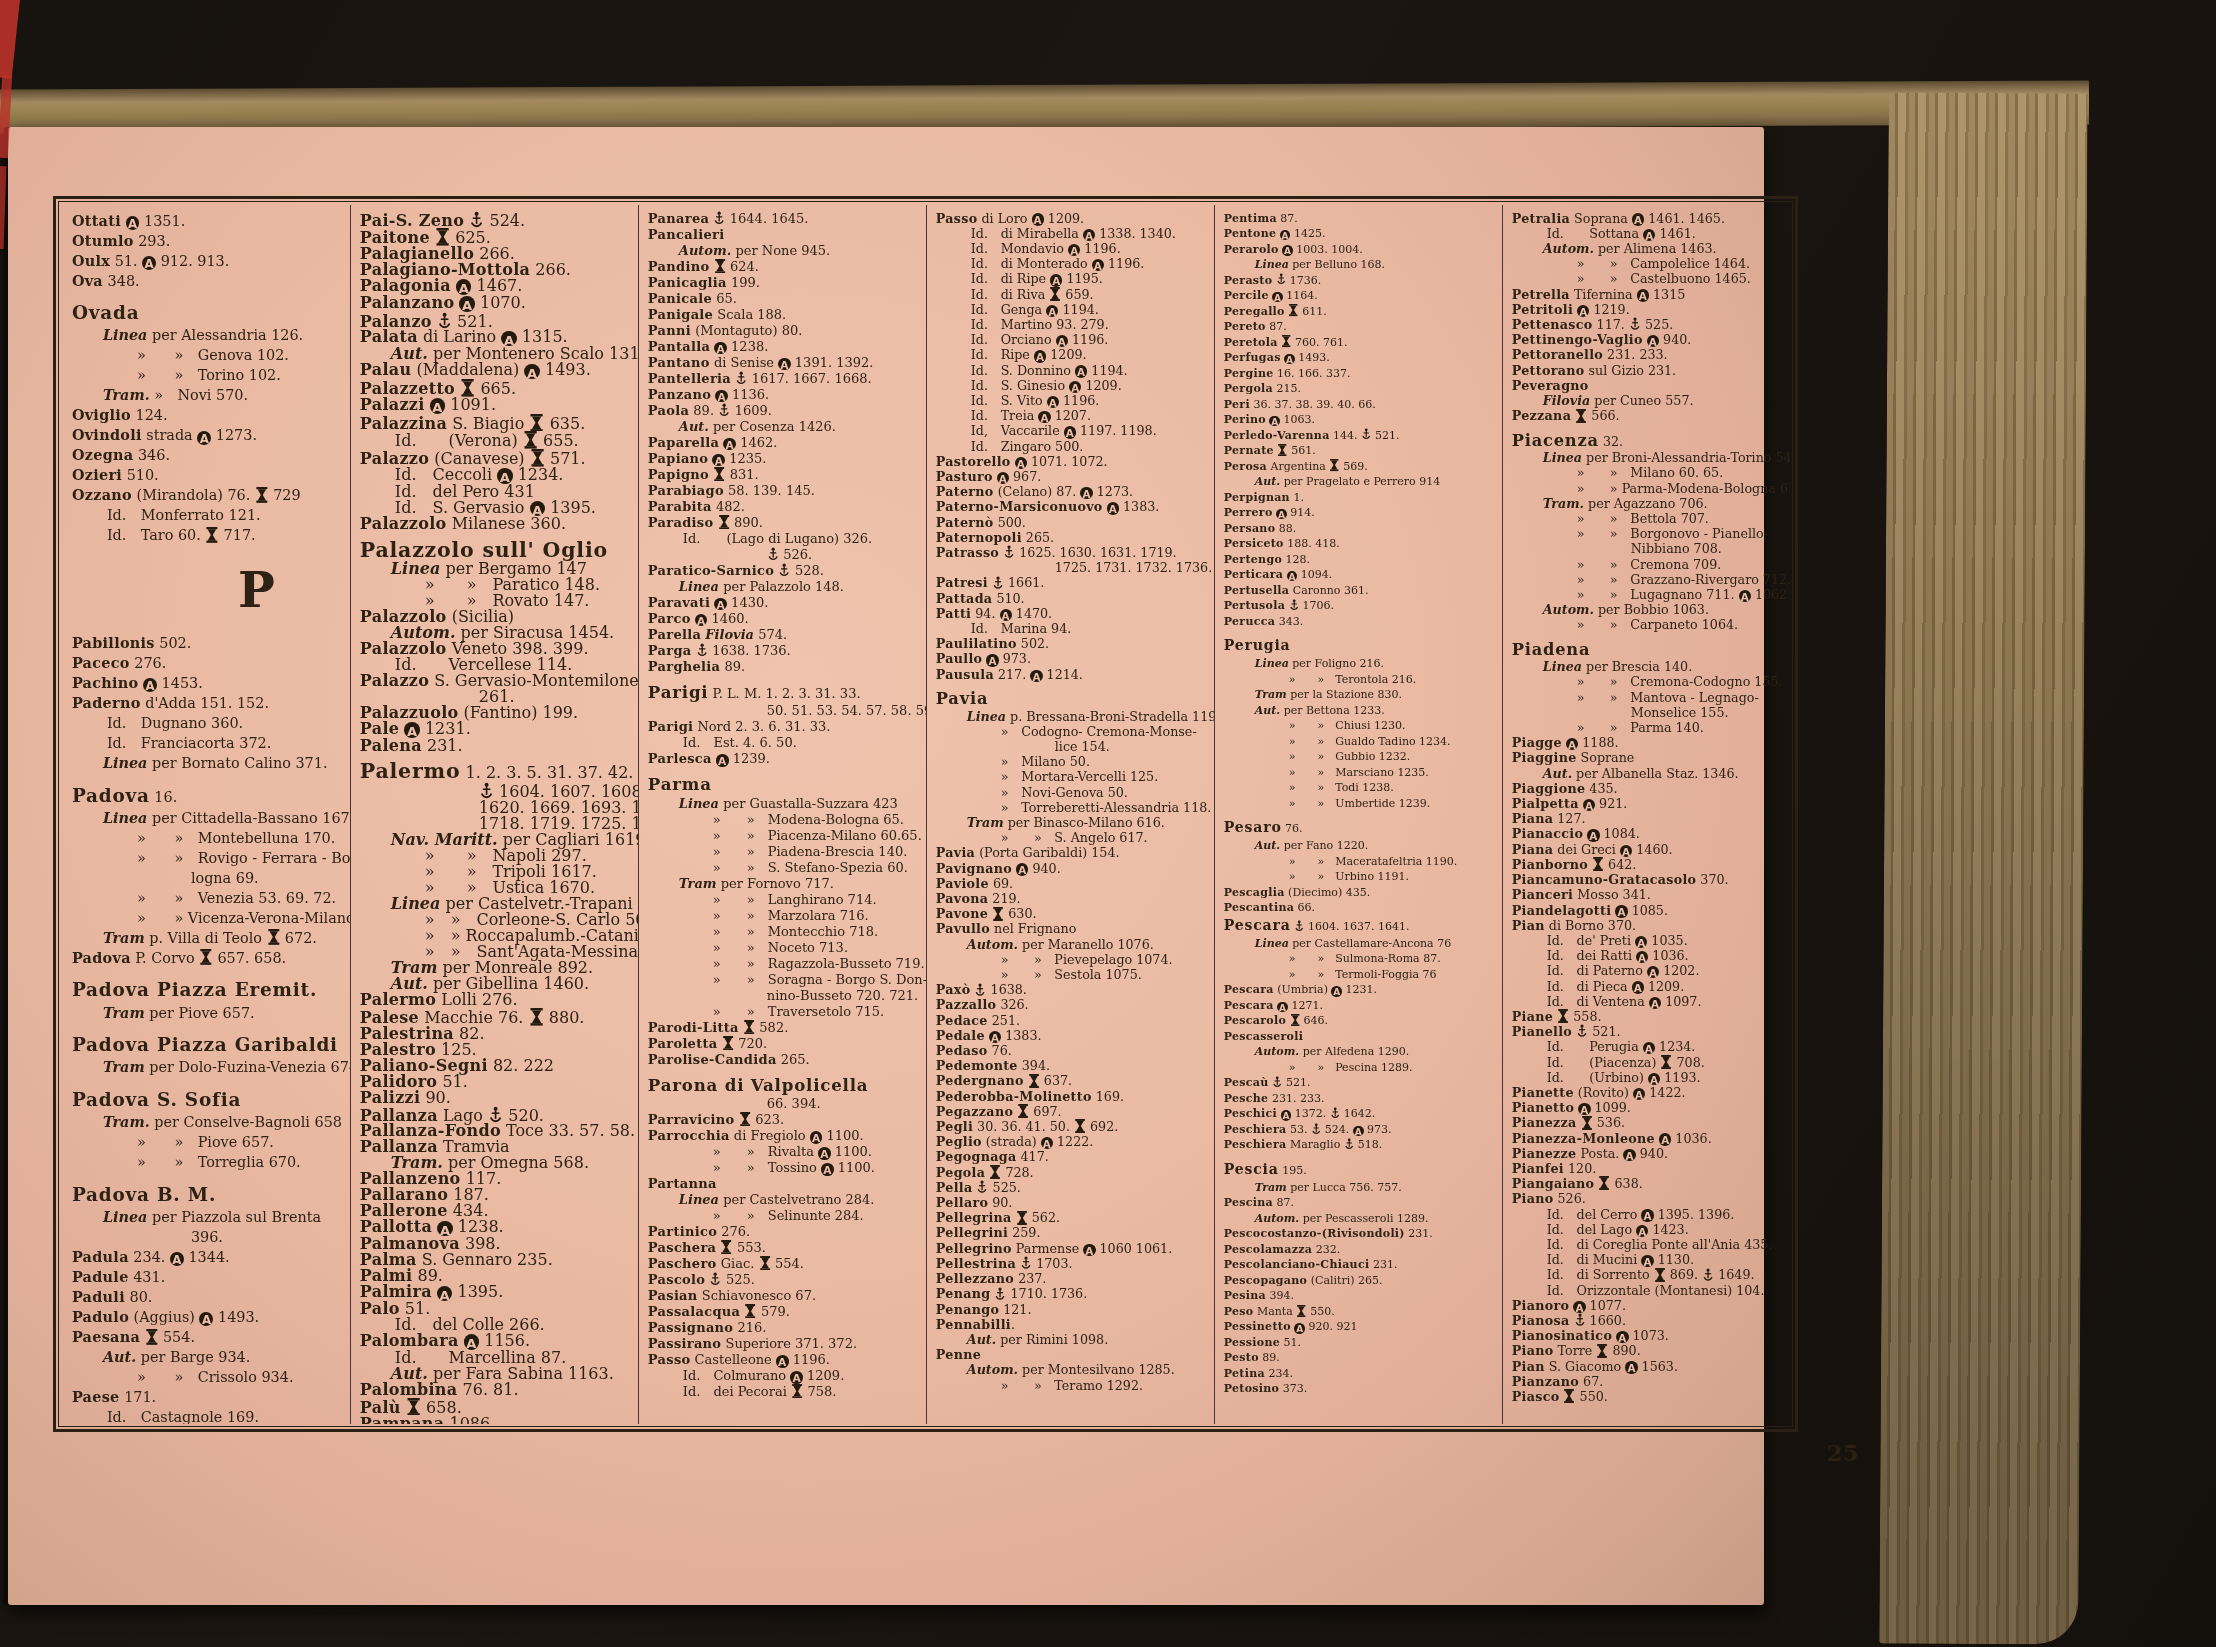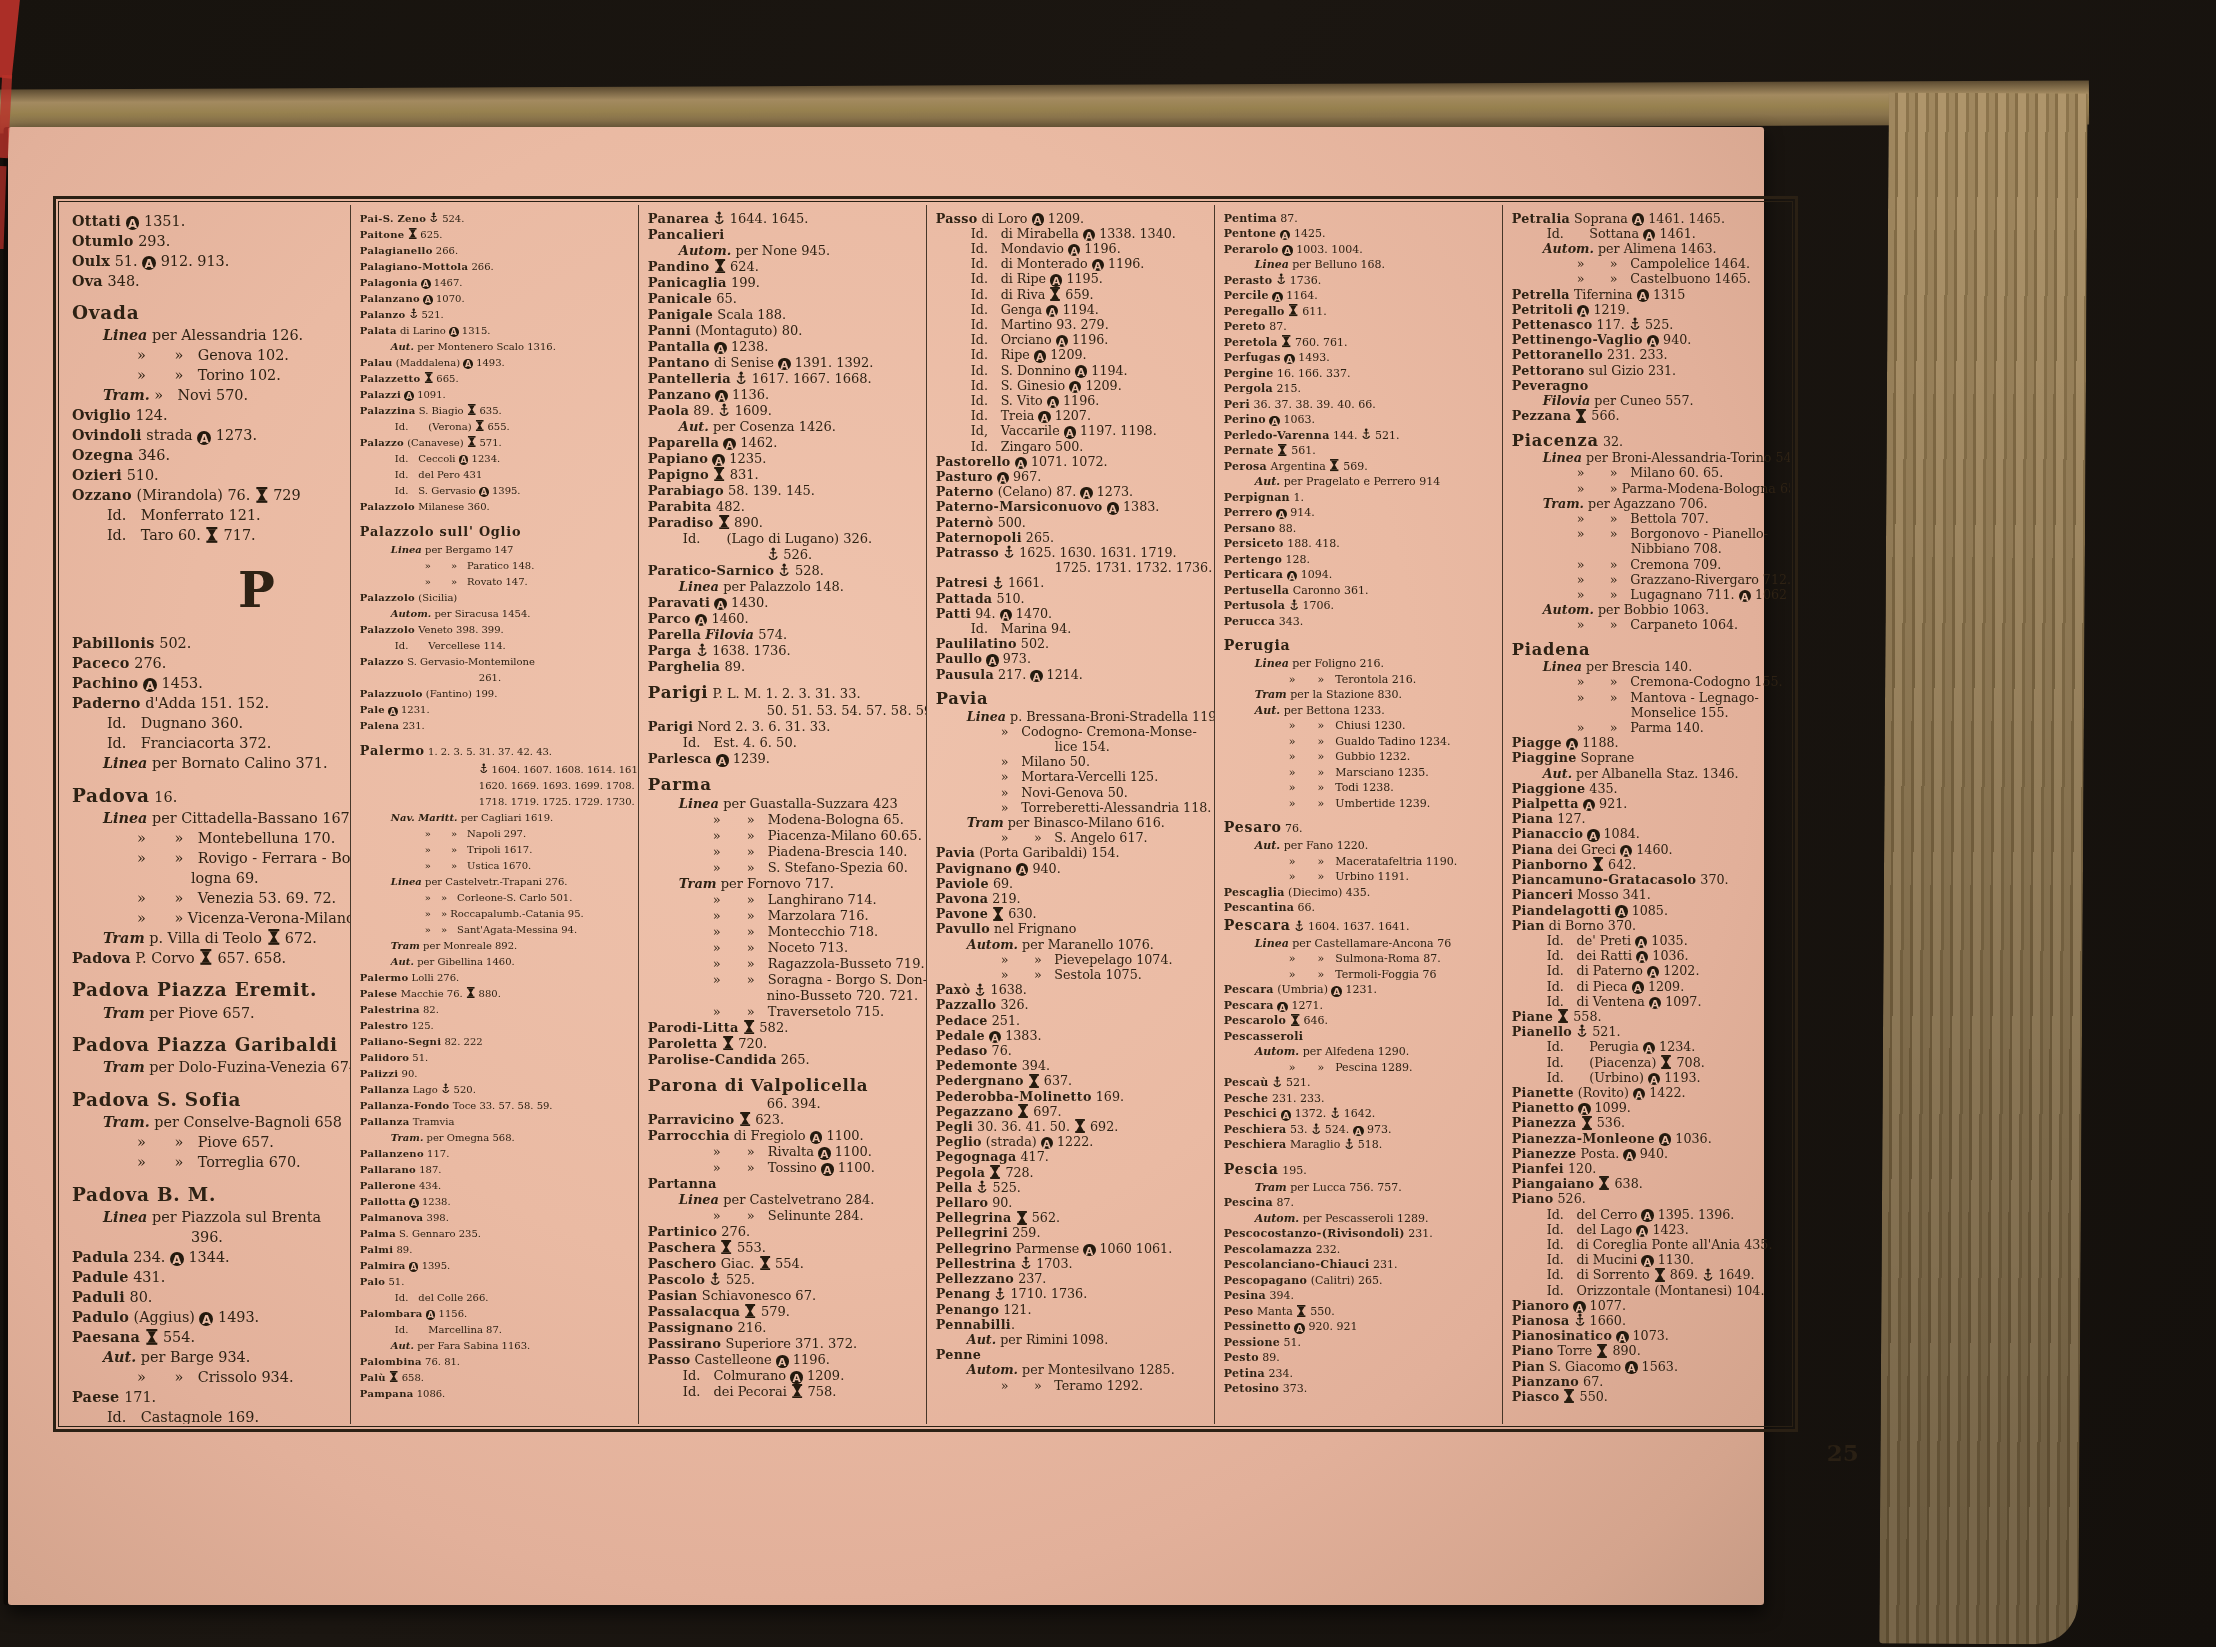--- a/index.html
+++ b/index.html
@@ -17,21 +17,21 @@
        background:radial-gradient(ellipse at 45% 38%,#efc3ad 0%,#eabaa3 45%,#e2b09a 70%,#d4a48d 90%,#c79b85 100%);
        box-shadow:-4.4px 0 0 #0d0a07, 0 7.8px 16.6px rgba(0,0,0,.65)}
   .frame{position:absolute;left:45px;top:69px;width:1745px;height:1236px;
        border:3.9px solid #2a2014;box-sizing:border-box}
   .frame::before{content:"";position:absolute;inset:2.2px;border:1.7px solid #2a2014;pointer-events:none}
   .cols{position:absolute;left:7.2px;top:6.1px;right:5px;bottom:5px;display:flex}
   .col{flex:1 1 0;min-width:0;padding:5.5px 5.5px 0 8.9px;border-right:1.7px solid rgba(42,32,20,.85);
        overflow:hidden;color:#2e2214}
   .col:last-child{border-right:none}
   .col1{font-size:14.4px;line-height:20px}
-  .col2{font-size:10px;line-height:16px}
+  .col2{font-size:16px;line-height:16px}
   .col3{font-size:13px;line-height:16px}
   .col4{font-size:12.7px;line-height:15.2px}
   .col5{font-size:11px;line-height:15.5px}
   .col6{font-size:12.7px;line-height:15.2px}
   .ln{white-space:nowrap}
   .ln b{font-weight:700;letter-spacing:0.3px}
   .ln i{font-weight:700}
   .e{padding-left:29px;text-indent:-29px}
   .id{padding-left:35px}
   .i{padding-left:31px}

